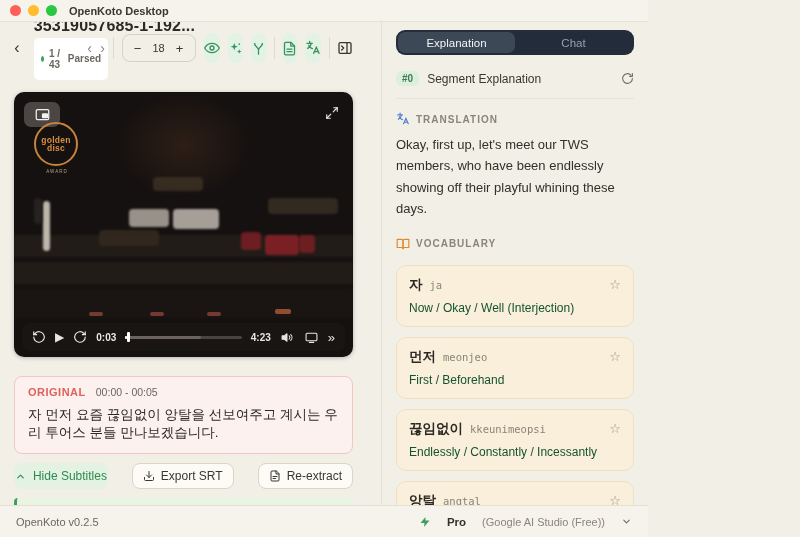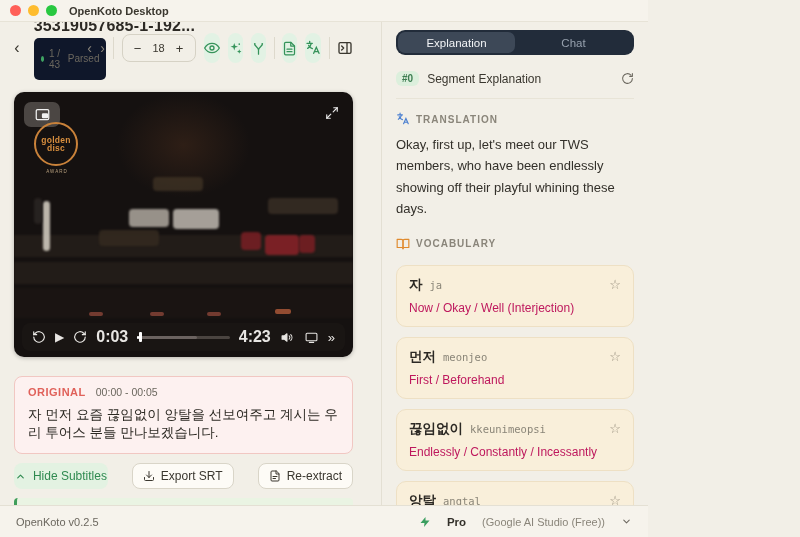--- a/index.html
+++ b/index.html
@@ -25,22 +25,22 @@
   .left{ flex:1 1 auto; min-width:0; padding:0 28px 0 14px; overflow:hidden; }
   .right{ flex:0 0 267px; border-left:1px solid #e3dfd3; padding:8px 14px; overflow:hidden;
     display:flex; flex-direction:column; }
 
   
   .ltoolbar{ height:46px; display:flex; align-items:center; gap:8px; padding-top:6px; }
   .iconbtn{ border:none; background:transparent; color:#3a372f; display:flex; align-items:center; justify-content:center; }
   .backbtn{ width:22px; height:28px; font-size:16px; color:#3a372f; }
   .titleblock{ margin-left:6px; margin-right:4px; min-width:0; }
   .vtitle{ font-size:16px; font-weight:bold; color:#2c2924; letter-spacing:.2px; white-space:nowrap; }
-  .badge{ display:inline-flex; align-items:center; gap:5px; background:#0f172a; border-radius:5px;
-    padding:10px 7px; margin-top:3px; font-size:10px; color:#6b675e; }
+  .badge{ display:inline-flex; align-items:center; gap:5px; background:#ffffff; border-radius:5px;
+    padding:10px 7px; margin-top:3px; font-size:10px; color:#6b675e;font-weight:bold; }
   .dot{ width:6px; height:6px; border-radius:50%; background:#3fa463; display:inline-block; }
   .navchev{ width:20px; height:24px; color:#8a857a; font-size:14px; }
   .vdiv{ width:1px; height:22px; background:#ddd9cc; }
   .stepper{ display:flex; align-items:center; border:1px solid #d6d2c5; border-radius:8px;
     height:28px; padding:0 4px; background:transparent; }
   .stepper button{ width:22px; height:24px; border:none; background:transparent; font-size:13px; color:#3a372f; }
   .stepper .val{ font-size:11px; color:#3a372f; min-width:20px; text-align:center; }
   .greenbtn{ width:30px; height:30px; border-radius:8px; background:#e2f2e4; color:#35935a;
     display:flex; align-items:center; justify-content:center; border:none; }
   .panelbtn{ width:28px; height:28px; border-radius:6px; background:transparent; color:#3a372f;
@@ -61,21 +61,21 @@
     background:transparent; border:none; display:flex; align-items:center; justify-content:center; }
   .gdlogo{ position:absolute; left:20px; top:30px; width:46px; text-align:center; color:#d98f3e; }
   .gdring{ width:44px; height:44px; border:2px solid #c9823a; border-radius:50%;
     display:flex; flex-direction:column; align-items:center; justify-content:center; line-height:1; }
   .gdring span{ font-size:8.5px; font-weight:bold; letter-spacing:.3px; }
   .gdsub{ font-size:4.5px; letter-spacing:1px; color:#b8a07e; margin-top:3px; }
 
   .vcontrols{ position:absolute; left:8px; right:8px; bottom:6px; height:28px; border-radius:8px;
     background:rgba(26,22,20,.92); display:flex; align-items:center; gap:9px; padding:0 10px; color:#e8e6e3; }
   .vcontrols button{ background:none; border:none; color:#e8e6e3; display:flex; align-items:center; }
-  .vtime{ font-size:16px; font-weight:bold; color:#e8e6e3;text-align:center; }
+  .vtime{ font-size:10px; font-weight:bold; color:#e8e6e3;text-align:center; }
   .track{ flex:1; height:3px; border-radius:2px; background:#4a4440; position:relative; }
   .buffered{ position:absolute; left:0; top:0; bottom:0; width:65%; background:#6b6360; border-radius:2px; }
   .played{ position:absolute; left:0; top:0; bottom:0; width:1.5%; background:#fff; border-radius:2px; }
   .thumb{ position:absolute; left:1.5%; top:-3.5px; width:3px; height:10px; background:#fff; border-radius:1px; }
   .playglyph{ font-size:12px; }
 
   
   .original{ margin-top:19px; background:#fdf1f0; border:1px solid #f1c7c2; border-radius:8px;
     padding:9px 13px 11px; }
   .origrow{ display:flex; align-items:baseline; gap:10px; }
@@ -112,21 +112,21 @@
   .sechdr .txt{ font-size:10px; font-weight:bold; letter-spacing:1px; color:#8a857a; }
   .transtext{ margin-top:8px; font-size:13px; line-height:1.65; color:#33302a; }
 
   .vocab{ margin-top:4px; }
   .vcard{ background:#f9efda; border:1px solid #eee0c4; border-radius:10px;
     padding:10px 12px 11px; margin-top:10px; }
   .vrow{ display:flex; align-items:baseline; gap:7px; }
   .vword{ font-size:13.5px; font-weight:bold; color:#2c2924; }
   .vroman{ font-family:"DejaVu Sans Mono", monospace; font-size:10.5px; color:#8a8578; flex:1; }
   .vstar{ font-size:13px; color:#9a9280; background:none; border:none; line-height:1; }
-  .vdef{ margin-top:7px; font-size:12px; color:#be185d; }
+  .vdef{ margin-top:7px; font-size:12px; color:#14532d; }
 
   
   .statusbar{ height:32px; flex:0 0 auto; border-top:1px solid #e4e0d4; background:#f6f3ec;
     display:flex; align-items:center; justify-content:space-between; padding:0 16px; }
   .version{ font-size:11px; color:#6b675e; }
   .planbtn{ display:flex; align-items:center; gap:16px; background:none; border:none; }
   .planname{ font-size:11.5px; font-weight:bold; color:#33302a; }
   .planmodel{ font-size:11px; color:#8a857a; }
   svg{ display:block; }
 </style>

